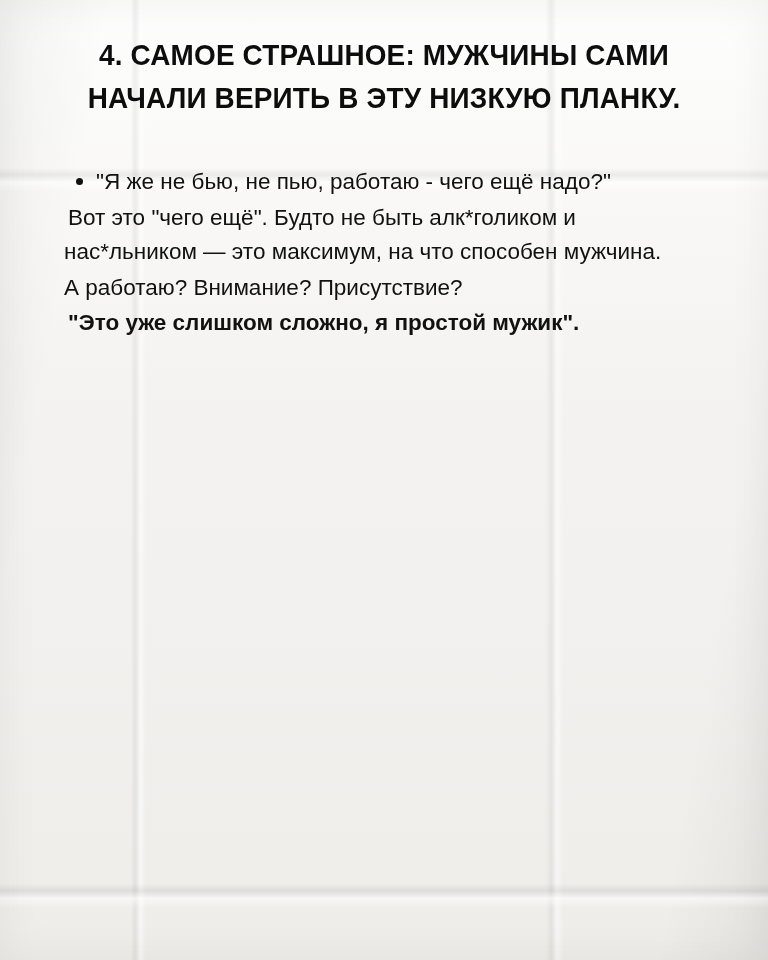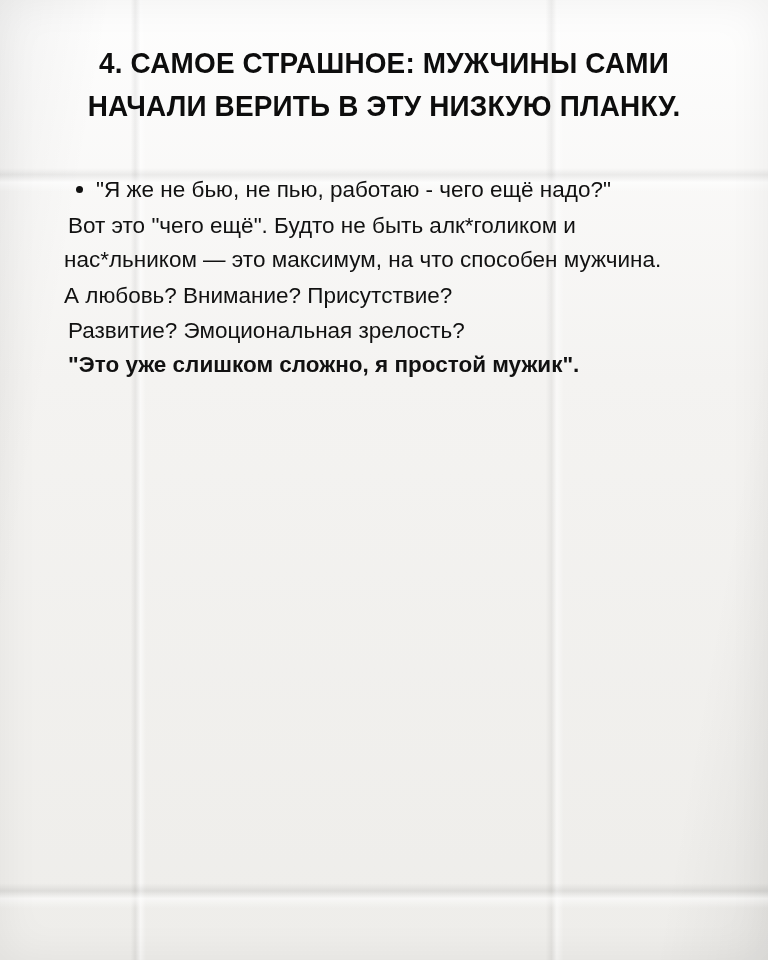--- a/index.html
+++ b/index.html
@@ -16,21 +16,21 @@
   }
   .page {
     position: relative;
     width: 768px;
     height: 960px;
     background:
       linear-gradient(100deg, rgba(0,0,0,0.045) 0%, rgba(0,0,0,0) 12%, rgba(0,0,0,0) 88%, rgba(0,0,0,0.05) 100%),
       linear-gradient(180deg, rgba(255,255,255,0.9) 0%, rgba(244,243,241,0.95) 40%, rgba(238,237,234,1) 100%),
       #f2f1ef;
     box-sizing: border-box;
-    padding: 8px 30px;
+    padding: 0 30px;
   }
   
   .crease {
     position: absolute;
     pointer-events: none;
   }
   .crease-v1 {
     left: 0; top: 0; width: 100%; height: 100%;
     background:
       linear-gradient(90deg, rgba(0,0,0,0) 0%, rgba(0,0,0,0) 17%, rgba(0,0,0,0.055) 17.6%, rgba(255,255,255,0.55) 18.3%, rgba(0,0,0,0) 19%, rgba(0,0,0,0) 100%);
@@ -138,23 +138,22 @@
       <ul class="bullet-list">
         <li class="bullet-item">"Я же не бью, не пью, работаю - чего ещё надо?"</li>
       </ul>
 
       <div class="gap-small"></div>
 
       <p class="para indent">Вот это "чего ещё". Будто не быть алк*голиком и нас*льником — это максимум, на что способен мужчина.</p>
 
       <div class="gap-small"></div>
 
-      <p class="para">А любовь? Внимание? Присутствие?</p>
+      <p class="para">А работаю? Внимание? Присутствие?</p>
 
-      <p class="para indent">Развитие? Эмоциональная зрелость?</p>
 
       <p class="para bold indent">"Это уже слишком сложно, я простой мужик".</p>
 
       <div class="gap-big"></div>
 
 
     </div>
   </div>
 </div>
 

